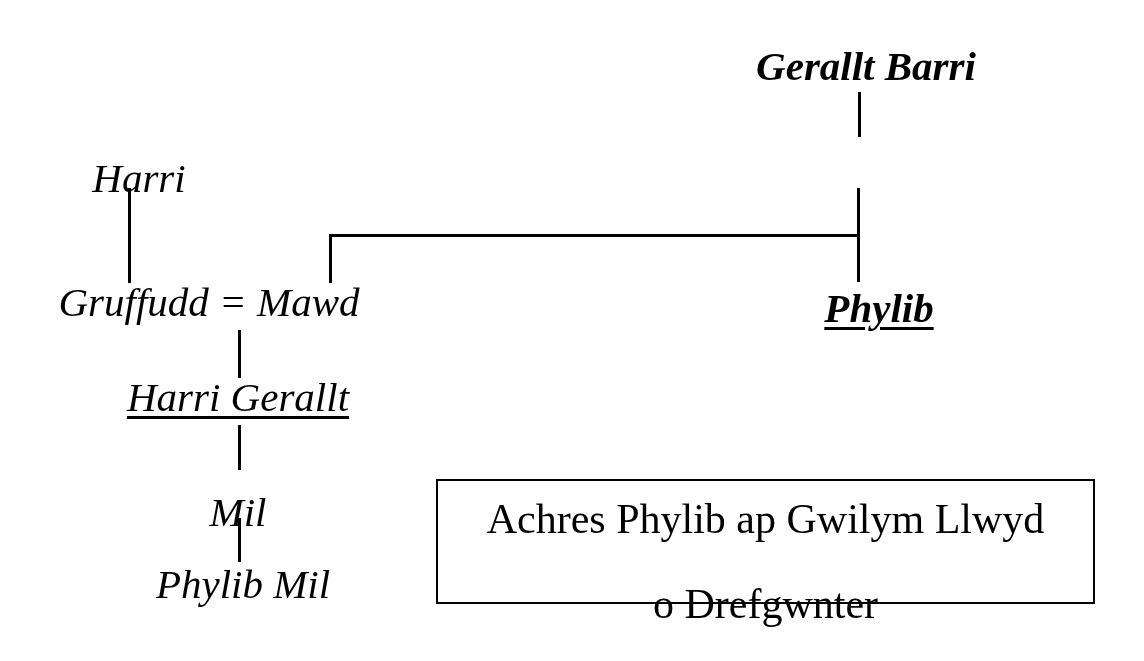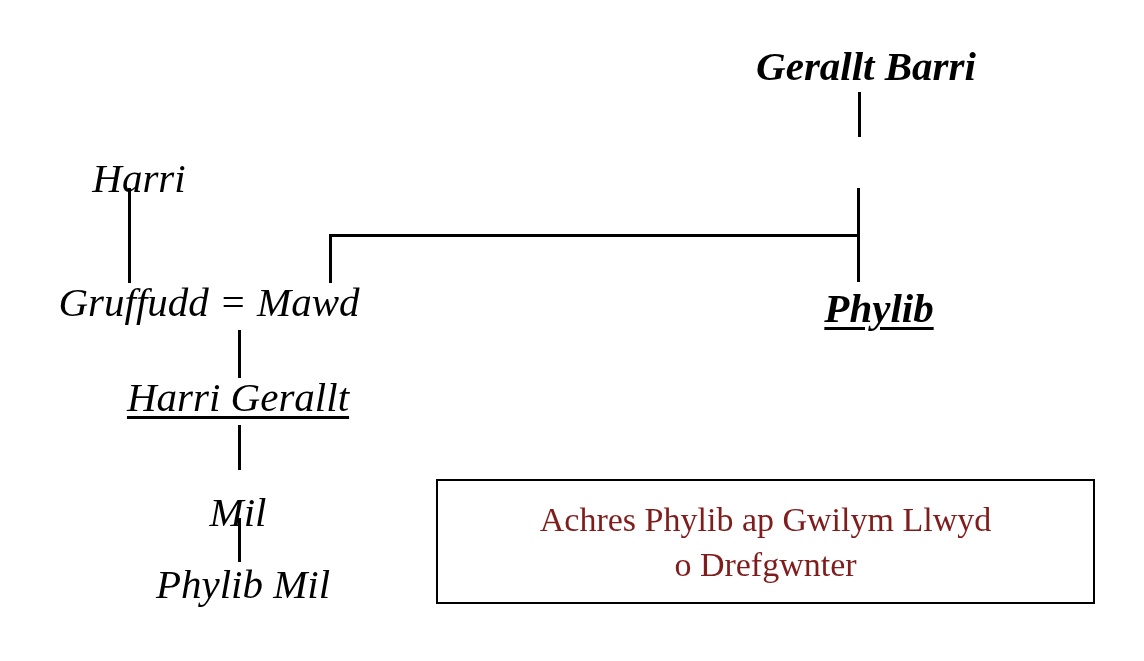--- a/index.html
+++ b/index.html
@@ -50,24 +50,25 @@
     box-sizing: border-box;
     border: 2px solid #000000;
     background: #ffffff;
     display: flex;
     flex-direction: column;
     align-items: center;
     justify-content: center;
     text-align: center;
   }
   .caption-line {
-    font-size: 34px;
+    font-size: 42px;
     line-height: 45px;
     white-space: nowrap;
-    color: #7f1d1d;
+    color: #000000;
+    margin-top: 40px;
   }
 </style>
 </head>
 <body>
 
 <div id="canvas">
 
   <div class="person bold" style="left:866px; top:46px;">Gerallt Barri</div>
 
   <div class="vline" style="left:858px; top:92px; height:45px;"></div>

